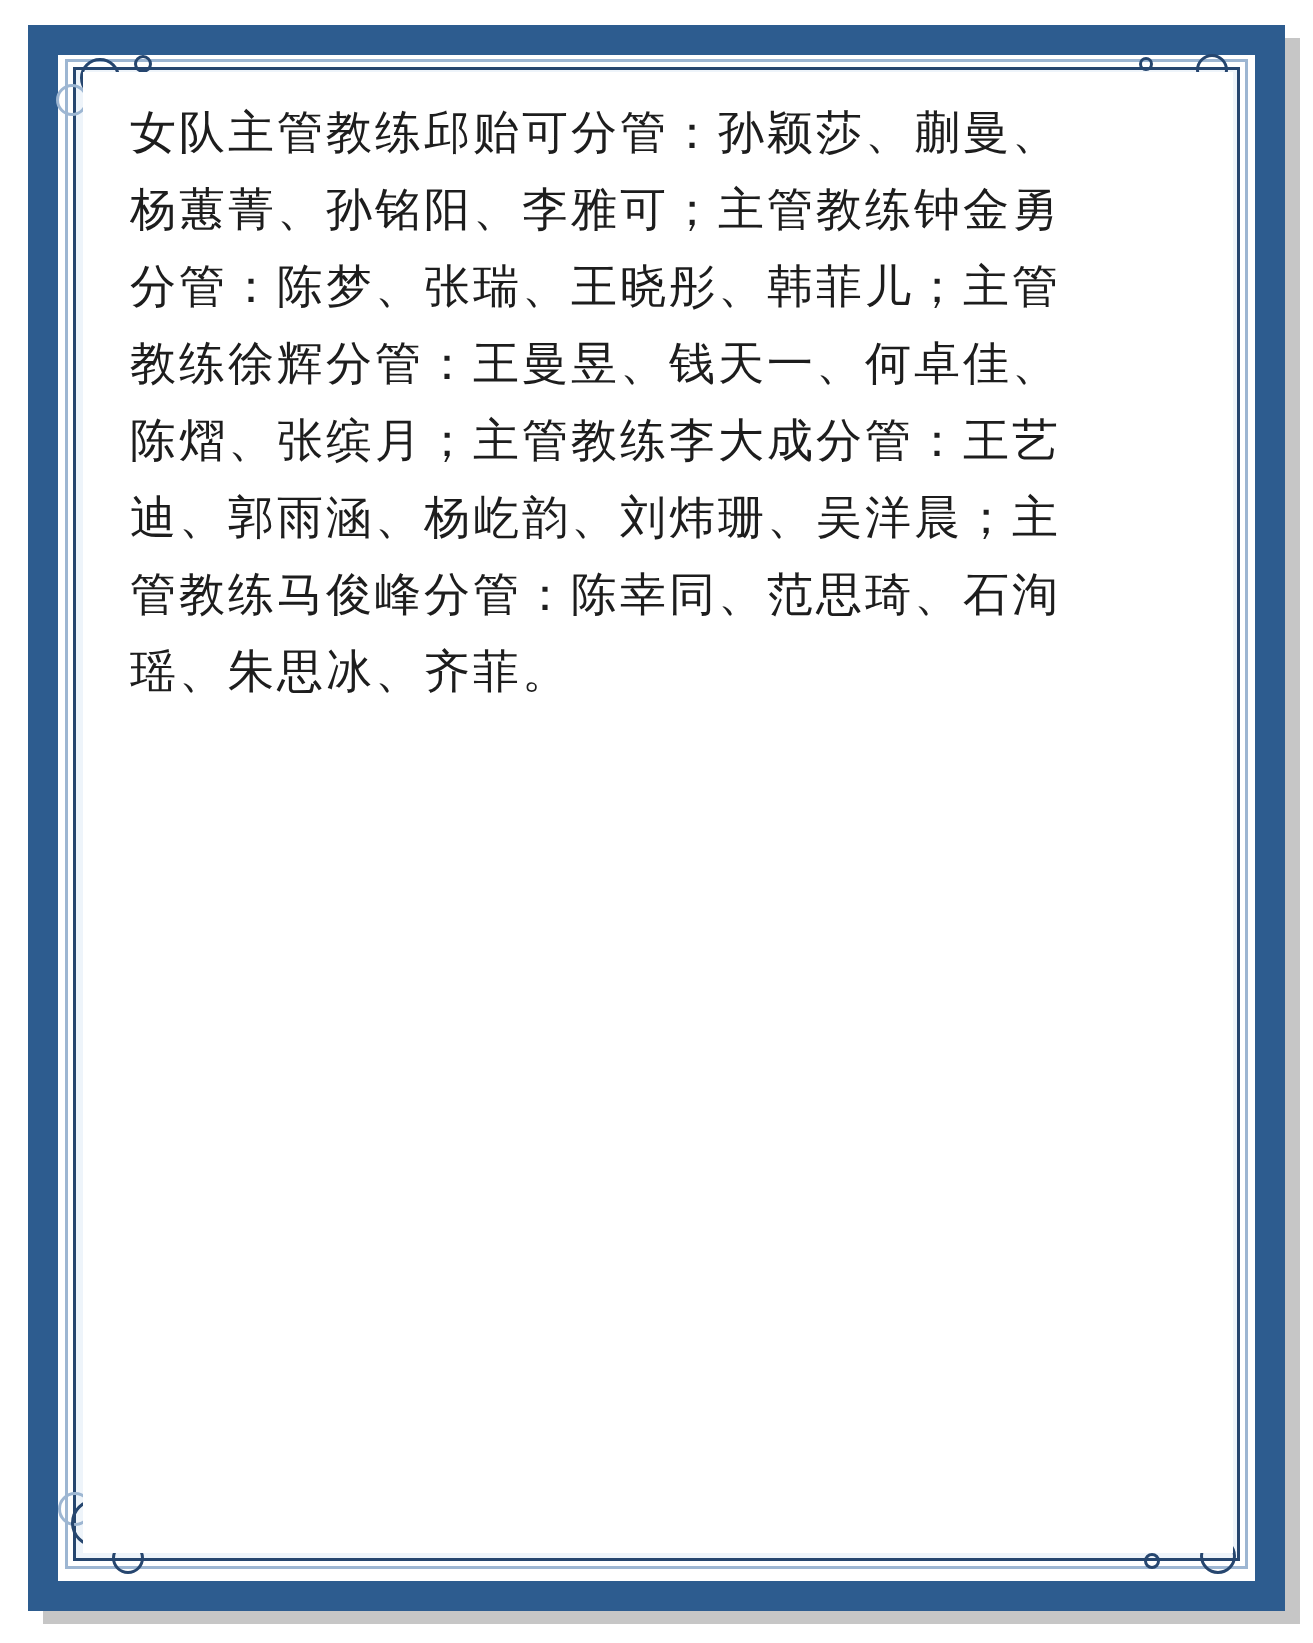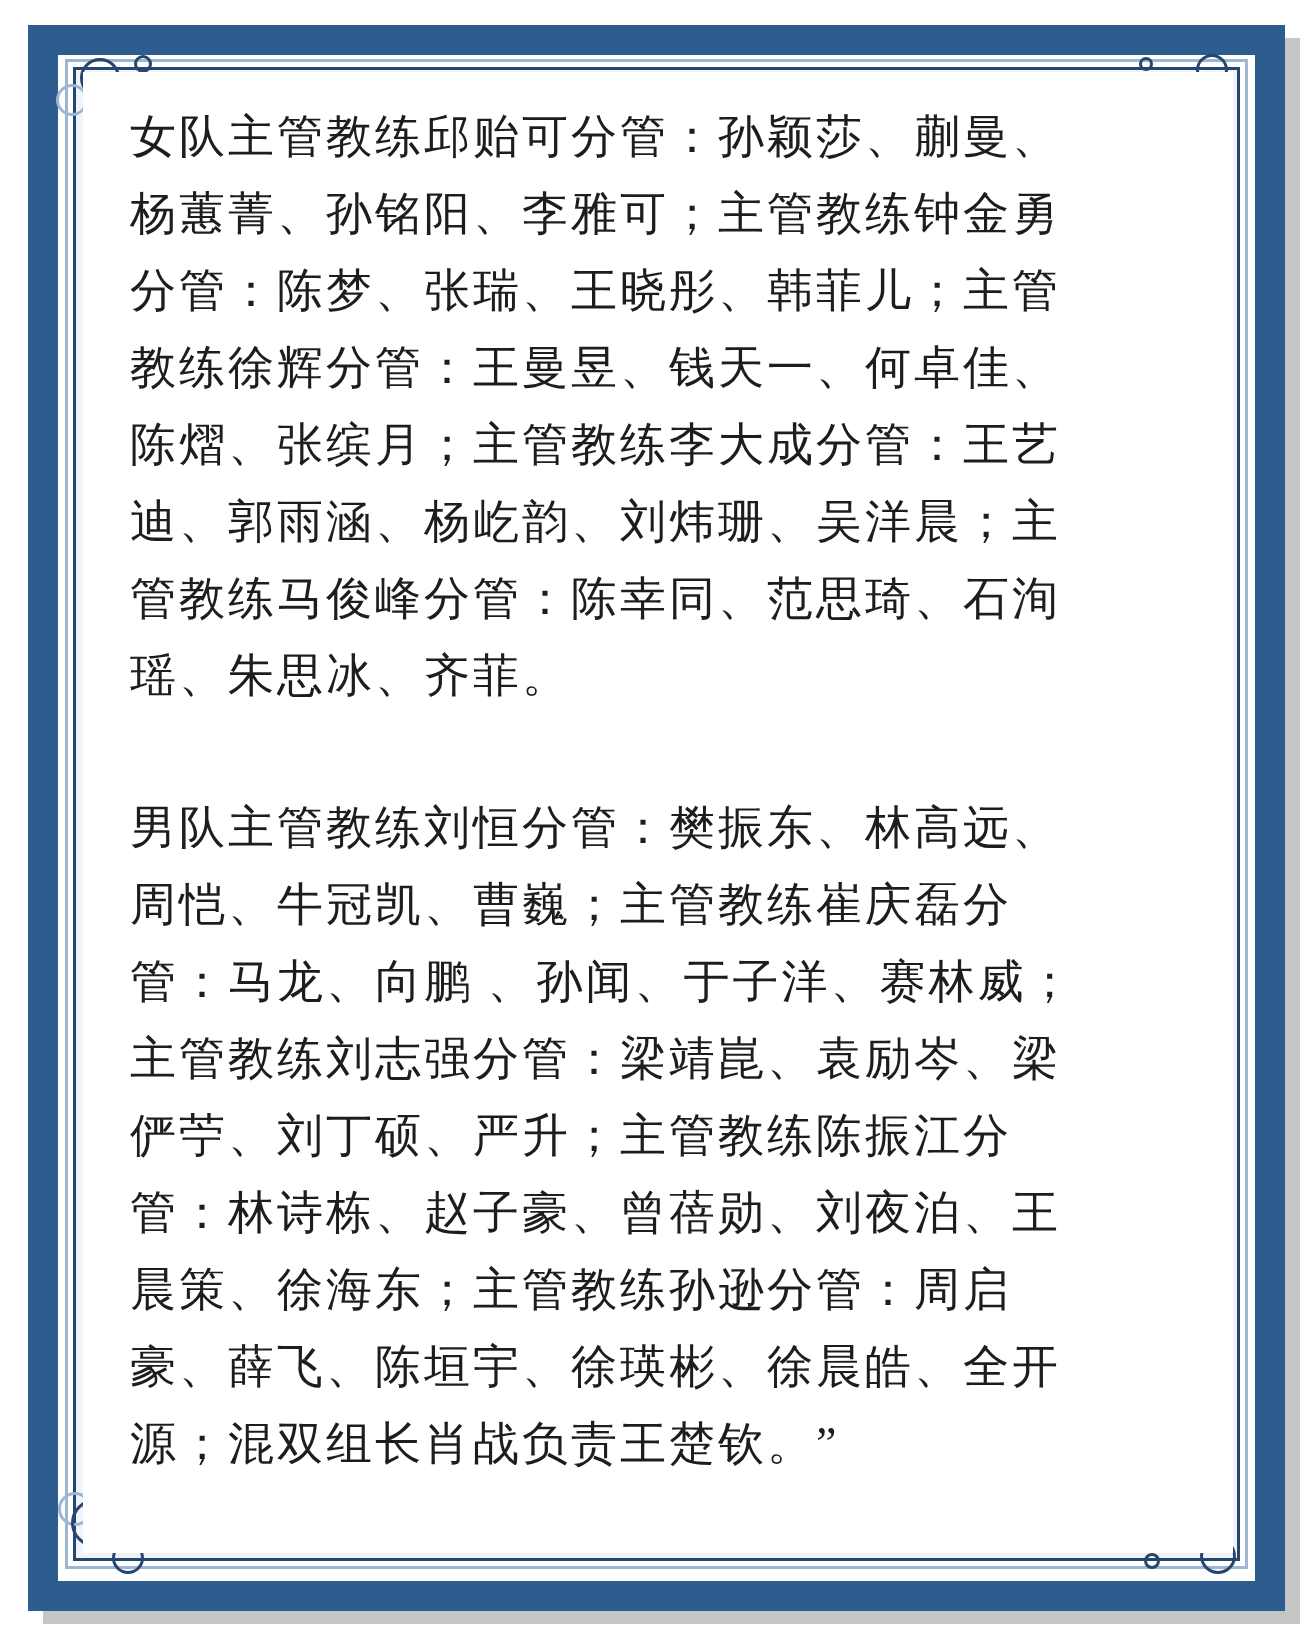--- a/index.html
+++ b/index.html
@@ -80,21 +80,21 @@
     padding: 26px 30px 0 47px;
     z-index: 3;
   }
   .text-panel p {
     margin: 0;
     font-size: 46px;
     line-height: 77px;
     letter-spacing: 3px;
     color: #1d1d1d;
     white-space: pre-line;
-    font-family: Liberation Serif, serif;
+    font-family: Liberation Mono, monospace;
   }
   .text-panel p + p {
     margin-top: 75px;
   }
 </style>
 </head>
 <body>
 
 <div class="page">
 
@@ -122,24 +122,15 @@
 
   <div class="text-panel">
     <p>女队主管教练邱贻可分管：孙颖莎、蒯曼、
 杨蕙菁、孙铭阳、李雅可；主管教练钟金勇
 分管：陈梦、张瑞、王晓彤、韩菲儿；主管
 教练徐辉分管：王曼昱、钱天一、何卓佳、
 陈熠、张缤月；主管教练李大成分管：王艺
 迪、郭雨涵、杨屹韵、刘炜珊、吴洋晨；主
 管教练马俊峰分管：陈幸同、范思琦、石洵
 瑶、朱思冰、齐菲。</p>
-    <p>男队主管教练刘恒分管：樊振东、林高远、
-周恺、牛冠凯、曹巍；主管教练崔庆磊分
-管：马龙、向鹏 、孙闻、于子洋、赛林威；
-主管教练刘志强分管：梁靖崑、袁励岑、梁
-俨苧、刘丁硕、严升；主管教练陈振江分
-管：林诗栋、赵子豪、曾蓓勋、刘夜泊、王
-晨策、徐海东；主管教练孙逊分管：周启
-豪、薛飞、陈垣宇、徐瑛彬、徐晨皓、全开
-源；混双组长肖战负责王楚钦。”</p>
   </div>
 
 </div>
 
 </body></html>

